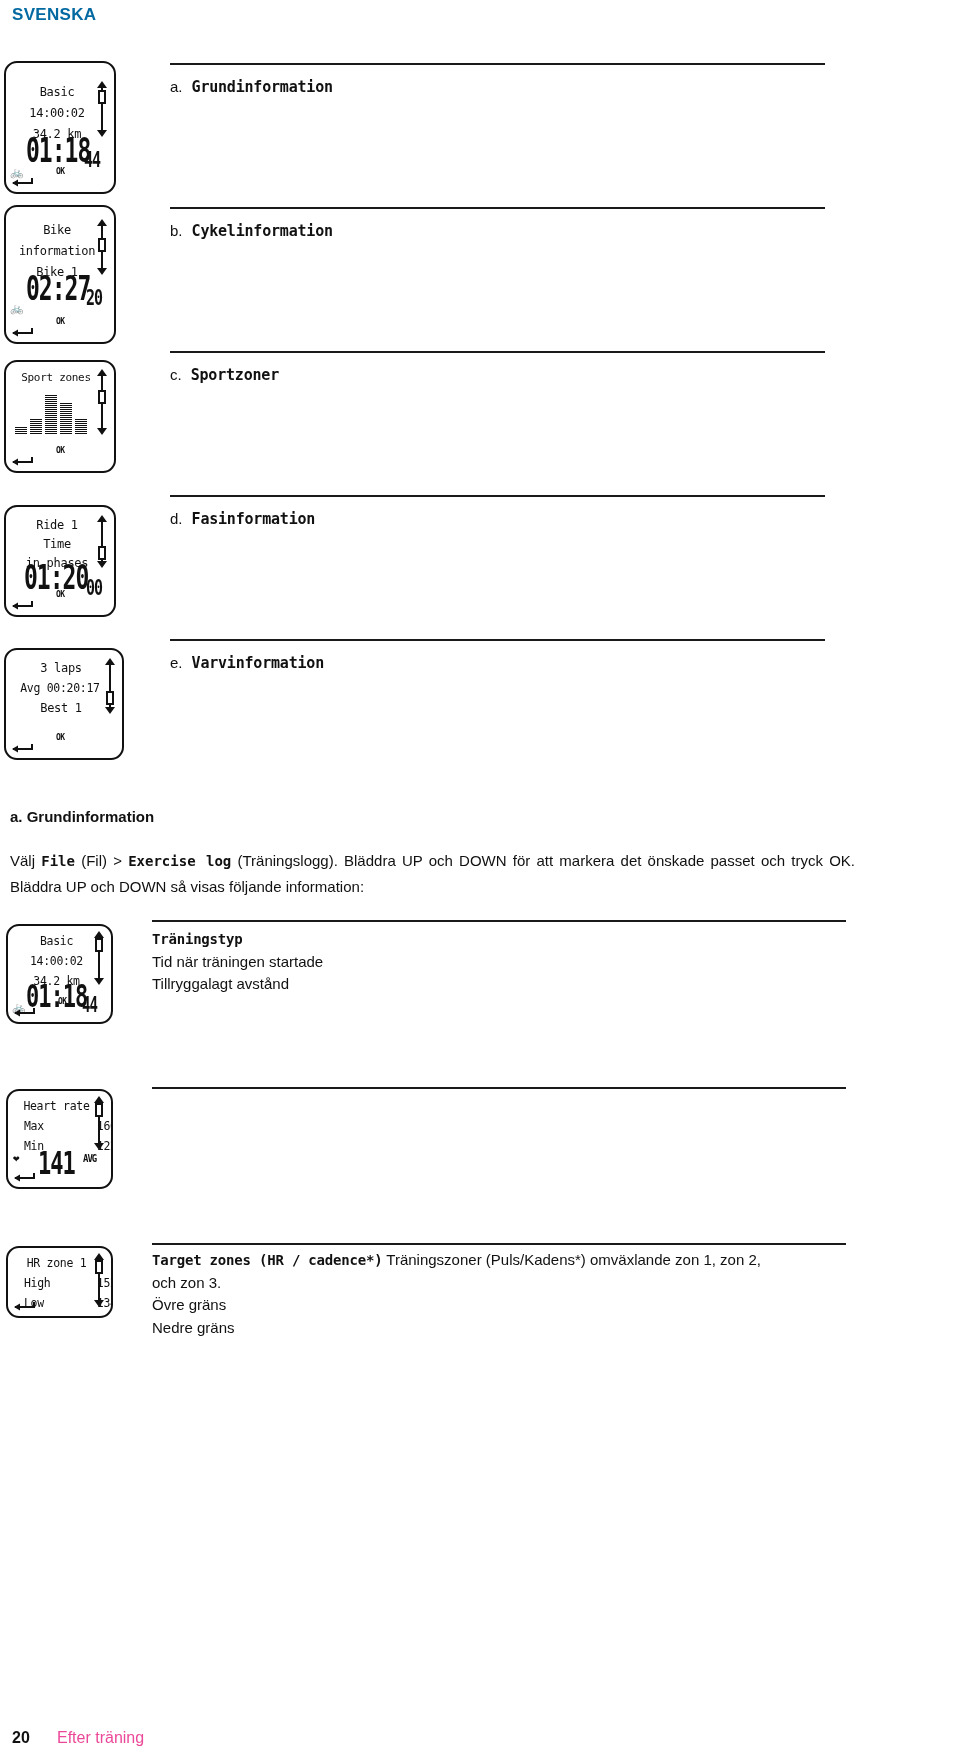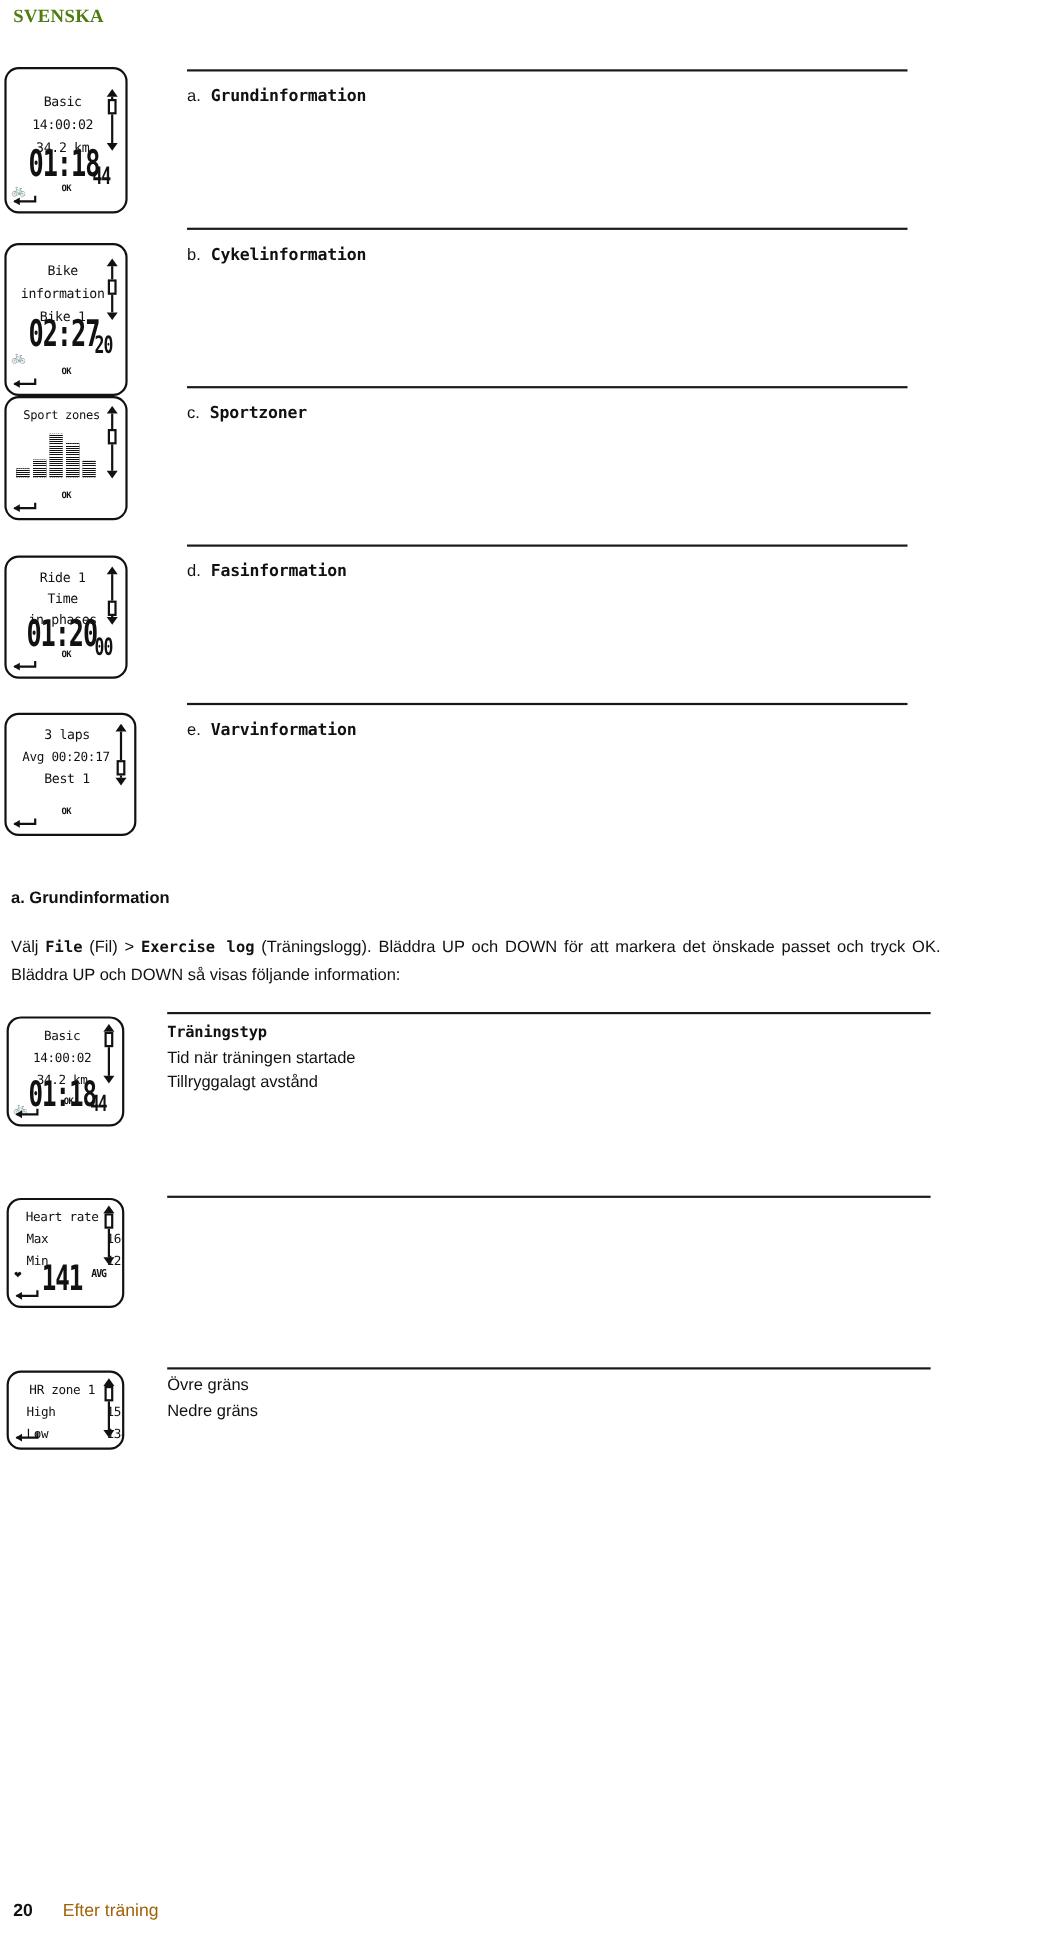--- a/index.html
+++ b/index.html
@@ -6,22 +6,22 @@
   body{
     width:960px;height:1761px;background:#ffffff;
     font-family:"Liberation Sans", sans-serif;
     color:#111111;position:relative;overflow:hidden;
   }
   .page{position:absolute;inset:0;}
 
   
   .lang-header{
     position:absolute;left:12px;top:5px;
-    font-family:Liberation Serif, serif;
-    font-weight:bold;font-size:17px;letter-spacing:.3px;color:#4d7c0f;
+    font-family:Liberation Sans, sans-serif;
+    font-weight:bold;font-size:17px;letter-spacing:.3px;color:#0369a1;
   }
 
   
   .lcd{
     position:absolute;box-sizing:border-box;
     border:2px solid #111;border-radius:13px;background:#fff;
     font-family:"DejaVu Sans Mono", monospace;color:#111;
     overflow:hidden;
   }
   .lcd .row{
@@ -95,21 +95,21 @@
     position:absolute;font-family:"Liberation Sans", sans-serif;
     font-size:15px;line-height:22.5px;color:#111;
   }
   .deflist .term{
     font-family:"DejaVu Sans Mono", monospace;font-weight:bold;font-size:14px;
     letter-spacing:-0.2px;
   }
 
   
   .pg-num{position:absolute;left:12px;bottom:14px;font-weight:bold;font-size:16px;color:#111;}
-  .pg-sec{position:absolute;left:57px;bottom:14px;font-size:16px;color:#a16207;}
+  .pg-sec{position:absolute;left:57px;bottom:14px;font-size:16px;color:#ec4899;}
 </style>
 </head>
 <body>
 
 <div class="page">
 
   <div class="lang-header">SVENSKA</div>
 
   <div class="rule" style="left:170px;top:63px;width:655px;"></div>
   <div class="cap" style="left:170px;top:78px;">
@@ -139,21 +139,21 @@
       <div class="sk-ok">OK</div>
     </div>
   </div>
 
   <div class="rule" style="left:170px;top:207px;width:655px;"></div>
   <div class="cap" style="left:170px;top:222px;">
     <span class="ltr">b.</span>
     <b>Cykelinformation</b>
   </div>
 
-  <div class="lcd" style="left:4px;top:205px;width:112px;height:139px;margin-top:16px;">
+  <div class="lcd" style="left:4px;top:205px;width:112px;height:139px;">
     <div class="row lbl" style="top:16px;">Bike</div>
     <div class="row lbl" style="top:37px;">information</div>
     <div class="row lbl" style="top:58px;">Bike 1</div>
     <div class="seg" style="left:20px;top:74px;font-size:23px;">02:27</div>
     <div class="seg small" style="left:80px;top:86px;">20</div>
     <div class="scroll" style="top:12px;height:56px;">
       <div class="ar up"></div>
       <div class="line">
           <div class="thumb" style="top:12px;"></div>
         </div>
@@ -333,20 +333,21 @@
     <div class="heart-icon" style="top:66px;">❤</div>
     <div class="softkeys">
       <svg class="sk-back" viewBox="0 0 26 10">
         <path d="M1 6 H20 V1" stroke="#111" stroke-width="2" fill="none"></path>
         <path d="M0 6 L6 2.5 L6 9.5 Z" fill="#111"></path>
       </svg>
     </div>
   </div>
 
   <div class="deflist" style="left:152px;top:1249px;width:620px;">
+    <div><span class="term">Target zones (HR / cadence*)</span><span> Träningszoner (Puls/Kadens*) omväxlande zon 1, zon 2, och zon 3.</span></div>
     <div>Övre gräns</div>
     <div>Nedre gräns</div>
   </div>
 
   <div class="pg-num">20</div>
   <div class="pg-sec">Efter träning</div>
 
 </div>
 
 </body></html>

